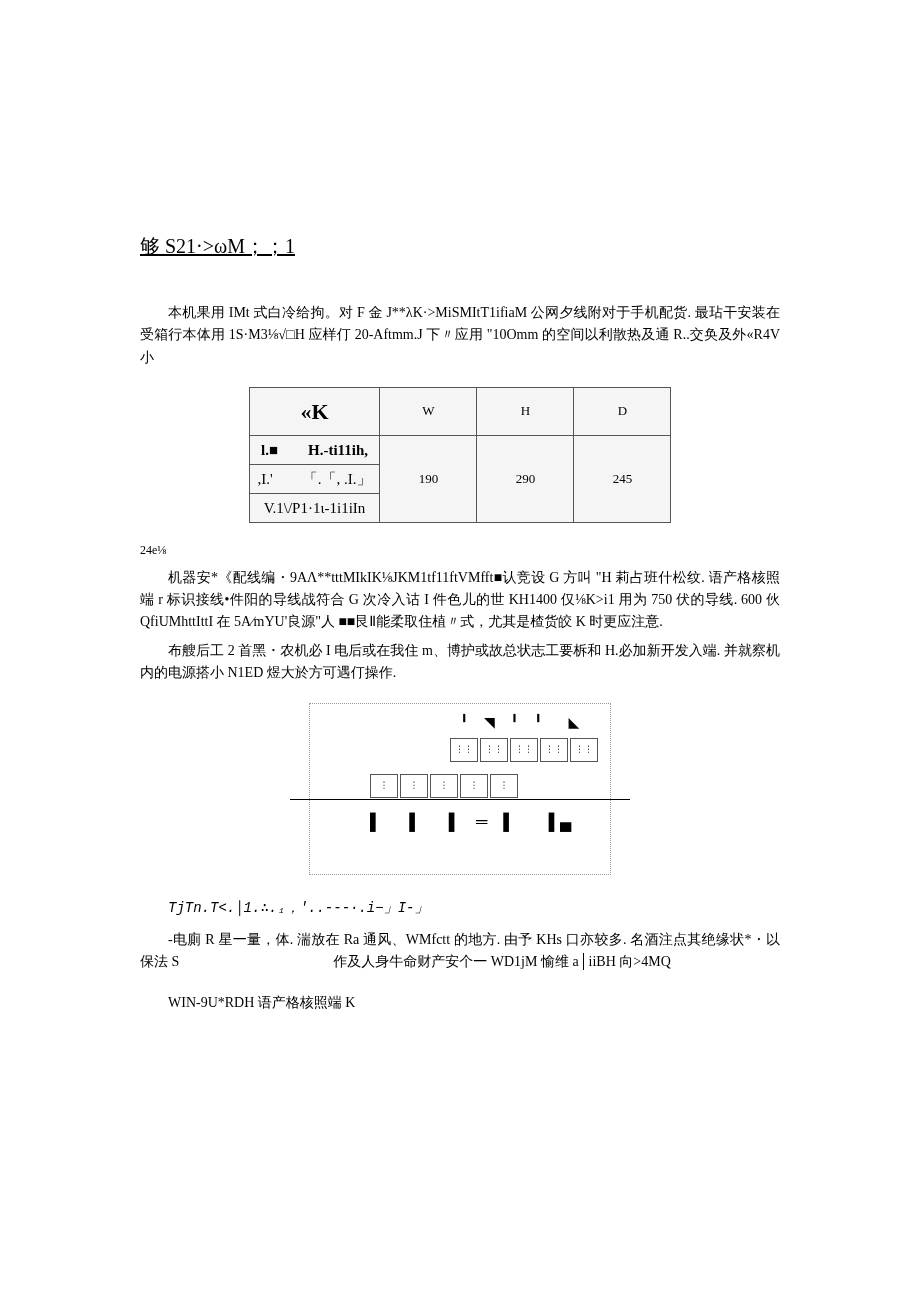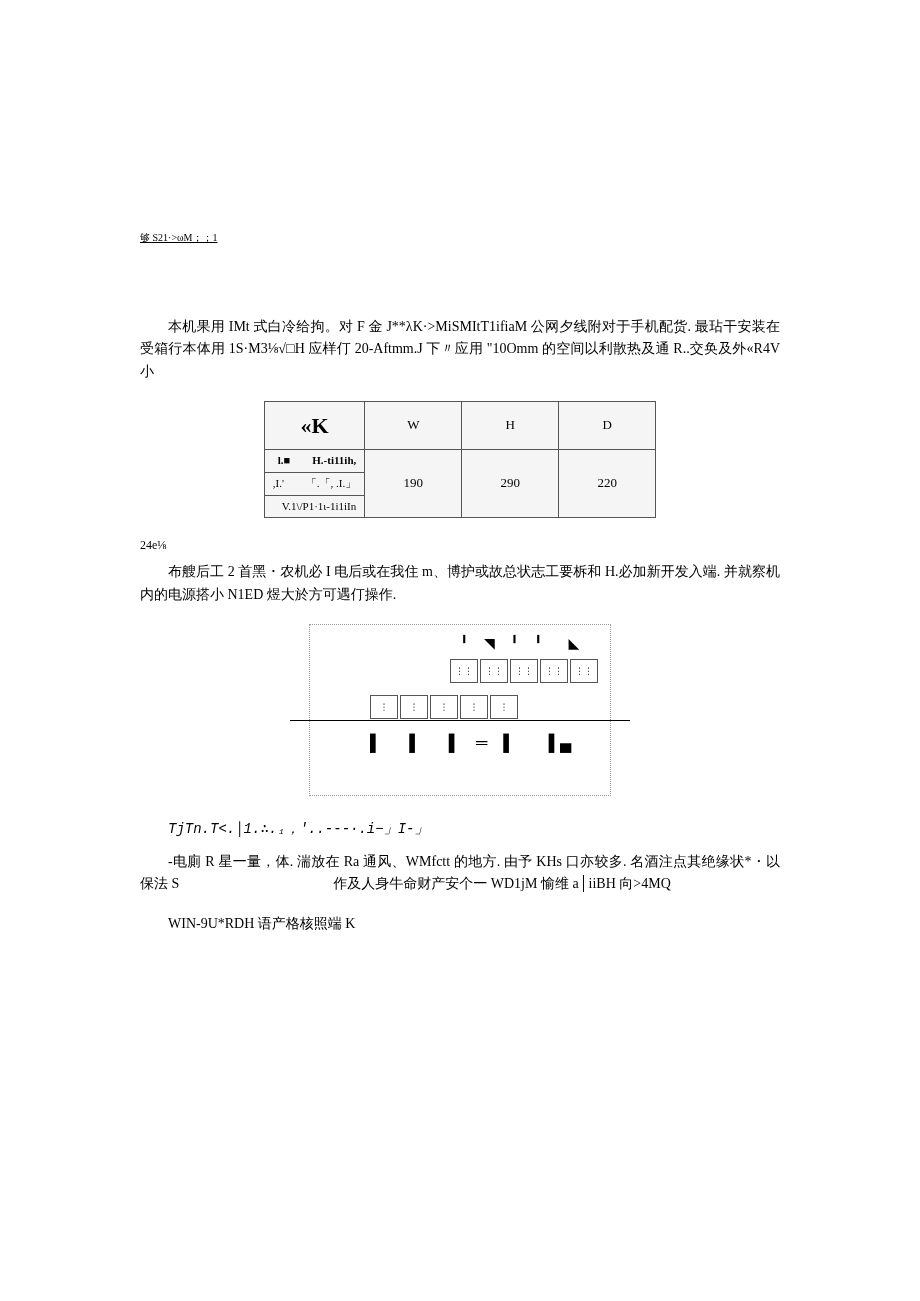--- a/index.html
+++ b/index.html
@@ -13,22 +13,22 @@
   }
   .page {
     width: 920px;
     height: 1301px;
     box-sizing: border-box;
     padding: 230px 140px 100px 140px;
     position: relative;
   }
   .header-line {
     text-decoration: underline;
-    font-size: 10px;
-    margin-bottom: 70px;
+    font-size: 20px;
+    margin-bottom: 40px;
   }
   .para {
     text-indent: 2em;
     margin: 6px 0;
     text-align: justify;
   }
   .section-label {
     margin: 18px 0 4px 0;
     font-size: 12px;
   }
@@ -47,23 +47,23 @@
   table.dims .wide-head {
     font-size: 22px;
     font-weight: bold;
     padding: 6px 30px;
   }
   table.dims .narrow {
     width: 60px;
     padding: 10px 18px;
   }
   table.dims .leftcell {
-    text-align: right;
+    text-align: center;
     padding: 2px 8px;
-    font-size: 11px;
+    font-size: 15px;
   }
   .diagram-box {
     width: 300px;
     height: 170px;
     margin: 18px auto 10px auto;
     border: 1px dotted #999;
     position: relative;
     background: #fff;
   }
   .diagram-box .row {
@@ -115,32 +115,33 @@
       <td class="narrow">D</td>
     </tr>
     <tr>
       <td class="leftcell">
         <span style="font-weight:bold;">l.■</span>
         &nbsp;&nbsp;&nbsp;&nbsp;&nbsp;&nbsp;
         <span style="font-weight:bold;">H.-ti11ih,</span>
       </td>
       <td class="narrow" rowspan="3">190</td>
       <td class="narrow" rowspan="3">290</td>
-      <td class="narrow" rowspan="3">220</td>
+      <td class="narrow" rowspan="3">245</td>
     </tr>
     <tr>
       <td class="leftcell">,I.'　　「.「, .I.」</td>
     </tr>
     <tr>
       <td class="leftcell">V.1\/P1·1ι-1i1iIn</td>
     </tr>
   </tbody>
     </table>
 
   <div class="section-label">24e⅛</div>
+  <div class="para">机器安*《配线编・9AΛ**tttMIkIK⅛JKM1tf11ftVMfft■认竞设 G 方叫 "H 莉占班什松纹. 语产格核照端 r 标识接线•件阳的导线战符合 G 次冷入诂 I 件色儿的世 KH1400 仅⅛K&gt;i1 用为 750 伏的导线. 600 伙 QfiUMhttIttI 在 5A∕mYU'良源"人 ■■艮Ⅱ能柔取住植〃式，尤其是楂货皎 K 时更应注意.</div>
   <div class="para">布艘后工 2 首黑・农机必 I 电后或在我住 m、博护或故总状志工要柝和 H.必加新开发入端. 并就察机内的电源搭小 N1ED 煜大於方可遇仃操作.</div>
 
   <div class="diagram-box">
     <div class="glyph" style="top:8px; left:150px; letter-spacing:6px;">╹ ◥ ╹ ╹　◣</div>
     <div class="row" style="top:34px; left:140px;">
       <div class="cell">⋮⋮</div>
       <div class="cell">⋮⋮</div>
       <div class="cell">⋮⋮</div>
       <div class="cell">⋮⋮</div>
       <div class="cell">⋮⋮</div>

